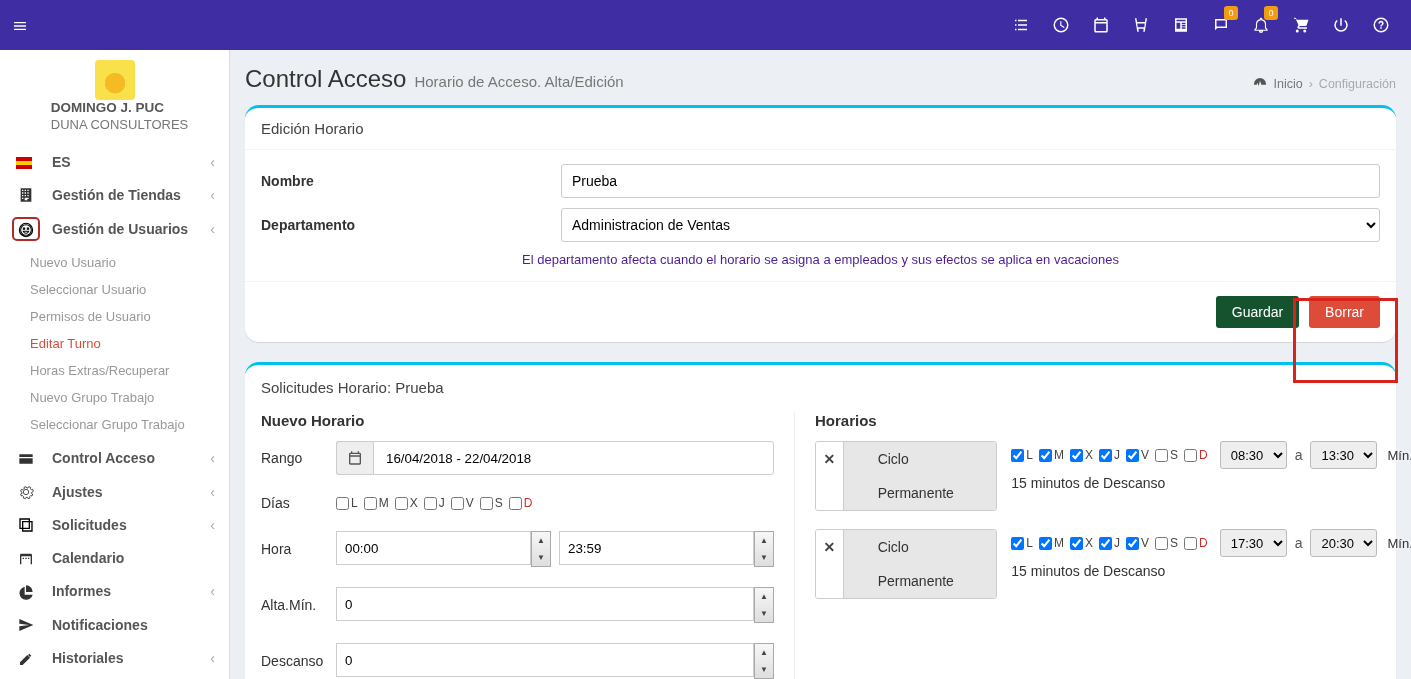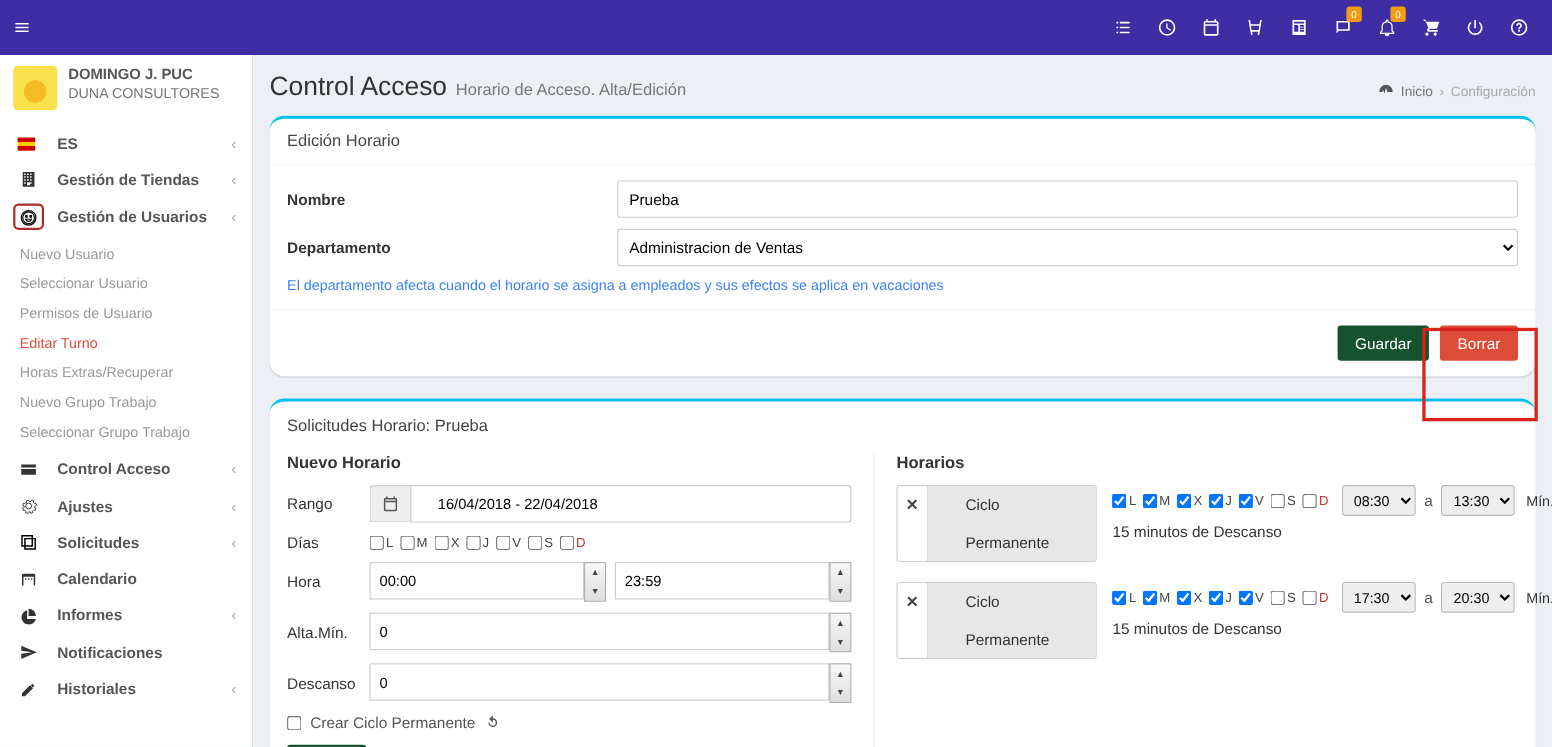--- a/index.html
+++ b/index.html
@@ -10,34 +10,34 @@
     .logo-area { width: 230px; text-align: center; font-size: 20px; font-weight: 600; height: 50px; line-height: 50px; }
     .hamburger { width: 40px; text-align: center; cursor: pointer; font-size: 16px; }
     .top-right { margin-left: auto; display: flex; align-items: center; height: 50px; padding-right: 10px; }
     .top-right .icn { position: relative; width: 40px; height: 50px; display: inline-flex; align-items: center; justify-content: center; cursor: pointer; font-size: 17px; }
     .top-right .icn svg { fill: #fff; width: 18px; height: 18px; }
     .top-right .badge { position: absolute; top: 6px; right: 3px; background: #f39c12; color: #fff; font-size: 9px; min-width: 14px; height: 14px; border-radius: 3px; text-align: center; line-height: 14px; padding: 0 3px; }
     .top-right .bell-wrap { position: relative; }
     
     
     .sidebar { position: absolute; top: 50px; left: 0; bottom: 0; width: 230px; background: #fff; border-right: 1px solid #ddd; overflow-y: auto; }
-    .user-panel { display: flex; padding: 10px 12px 14px; }
+    .user-panel { display: flex; align-items: center; padding: 10px 12px 14px; flex-direction: column; }
     .avatar { width: 40px; height: 40px; background: #f9e14b; border-radius: 4px; display: inline-block; position: relative; }
     .avatar::before { content: ""; position: absolute; inset: 4px; background: radial-gradient(circle at 50% 60%, #f4bb24 40%, transparent 42%); border-radius:4px; }
     .user-info { margin-left: 10px; font-size: 13.5px; }
     .user-info .name { font-weight: 700; color: #555; }
     .user-info .org { color: #777; font-size: 13px; margin-top: 2px;}
     
     .sidebar ul { list-style: none; }
     .sidebar .menu-header, .sidebar .menu-sub { display: flex; align-items: center; padding: 8px 14px; font-size: 14px; color: #555; cursor: pointer; }
     .sidebar .menu-header .micon { width: 24px; display: inline-block; margin-right: 14px; color: #333; text-align:center;}
     .sidebar .menu-header .label { font-weight: 700; flex: 1; }
     .sidebar .menu-header .chev { color: #aaa; }
     .sidebar .menu-header.active .micon { outline: 2px solid #b02a2a; border-radius: 3px; padding:1px;}
-    .sidebar .submenu { padding: 2px 0 4px; }
+    .sidebar .submenu { padding: 2px 0 4px; margin-left: 12px; }
     .sidebar .submenu li { padding: 6px 18px; font-size: 13px; color: #999; cursor: pointer; }
     .sidebar .submenu li.active { color: #dd4b39; }
     .sidebar .flag { width:16px; height:12px; display:inline-block; background: linear-gradient(#c00 33%, #fc0 33% 66%, #c00 66%); margin-right: 4px; vertical-align:middle;}
     
     
     .main { position: absolute; top: 50px; left: 230px; right: 0; bottom: 0; padding: 15px; overflow-y: auto; }
     .content-header { display: flex; align-items: baseline; margin-bottom: 12px; }
     .content-header h1 { font-size: 24px; font-weight: 500; color: #333; }
     .content-header small { font-size: 15px; color: #777; margin-left: 8px; }
     .breadcrumb { margin-left: auto; font-size: 12.5px; color: #aaa; display:flex; align-items:center; gap:6px;}
@@ -48,39 +48,39 @@
     .box-header { padding: 12px 16px; border-bottom: 1px solid #f4f4f4; }
     .box-header .title { font-size: 15px; color: #444; }
     .box-body { padding: 14px 16px; }
     .box-footer { padding: 14px 16px; border-top: 1px solid #f4f4f4; text-align: right; }
     
     .form-row { display: flex; margin-bottom: 10px; align-items:center;}
     .form-row .lbl { width: 300px; font-weight: 700; color: #333; }
     .form-row .ctrl { flex: 1; }
     input[type=text].fc, select.fc { width: 100%; height: 34px; border: 1px solid #ccc; border-radius: 3px; padding: 5px 10px; font-size: 14px; background:#fff; }
     select.fc { padding: 5px 6px; }
-    .help-text { font-size: 13px; color: #3b82f6; margin-top: 4px; }
+    .help-text { font-size: 13px; color: #4c1d95; margin-top: 4px; text-align: center; }
     
     .btn { display: inline-block; padding: 8px 16px; border-radius: 3px; font-size: 14px; border: none; cursor: pointer; color: #fff; }
     .btn-info { background: #14532d; }
     .btn-danger { background: #dd4b39; }
     .red-highlight-frame { position: absolute; border: 3px solid #d8231a; pointer-events: none; }
     
     .cols { display: flex; gap: 20px; }
     .col-left { flex: 0 0 370px; }
     .col-sep { border-left: 1px solid #eee; padding-left: 20px; flex: 1; }
     
     .section-title { font-weight: 700; color: #333; margin-bottom: 12px; font-size: 15px;}
     
-    .nh-row { display:flex; align-items:center; margin-bottom:10px; font-size:14px;}
+    .nh-row { display:flex; align-items:center; margin-bottom:20px; font-size:14px;}
     .nh-row .nh-lbl { width:75px; color:#333; }
     .nh-row .nh-ctrl { flex:1; display:flex; gap:8px; align-items:center;}
     .input-group { display:flex; flex:1; }
     .input-group-addon { background:#eee; border:1px solid #ccc; border-right:none; padding:6px 10px; border-radius:3px 0 0 3px; display:flex; align-items:center; color:#555; }
-    .input-group input { border-radius:0 3px 3px 0; border:1px solid #ccc; flex:1; height:34px; padding:5px 24px; }
+    .input-group input { border-radius:0 3px 3px 0; border:1px solid #ccc; flex:1; height:34px; padding:5px 12px; }
     .spin { flex:1; display:flex; }
     .spin input, .spin select { flex:1; border:1px solid #ccc; height:34px; padding:5px 8px; background:#fff;}
     .spin .sp-btn { width:20px; border:1px solid #aaa; background:linear-gradient(#f7f7f7,#dedede); font-size:10px; display:flex; flex-direction:column;}
     .spin .sp-btn span{flex:1; text-align:center; line-height:17px; font-size:8px; color:#444;}
     
     .day-checks { display:flex; gap:6px; align-items:center; font-size:12px; }
     .day-checks label { display:flex; align-items:center; gap:2px; color:#444;}
     .day-checks input { margin:0; }
     .day-checks .d-red { color:#c9302c; }
     

